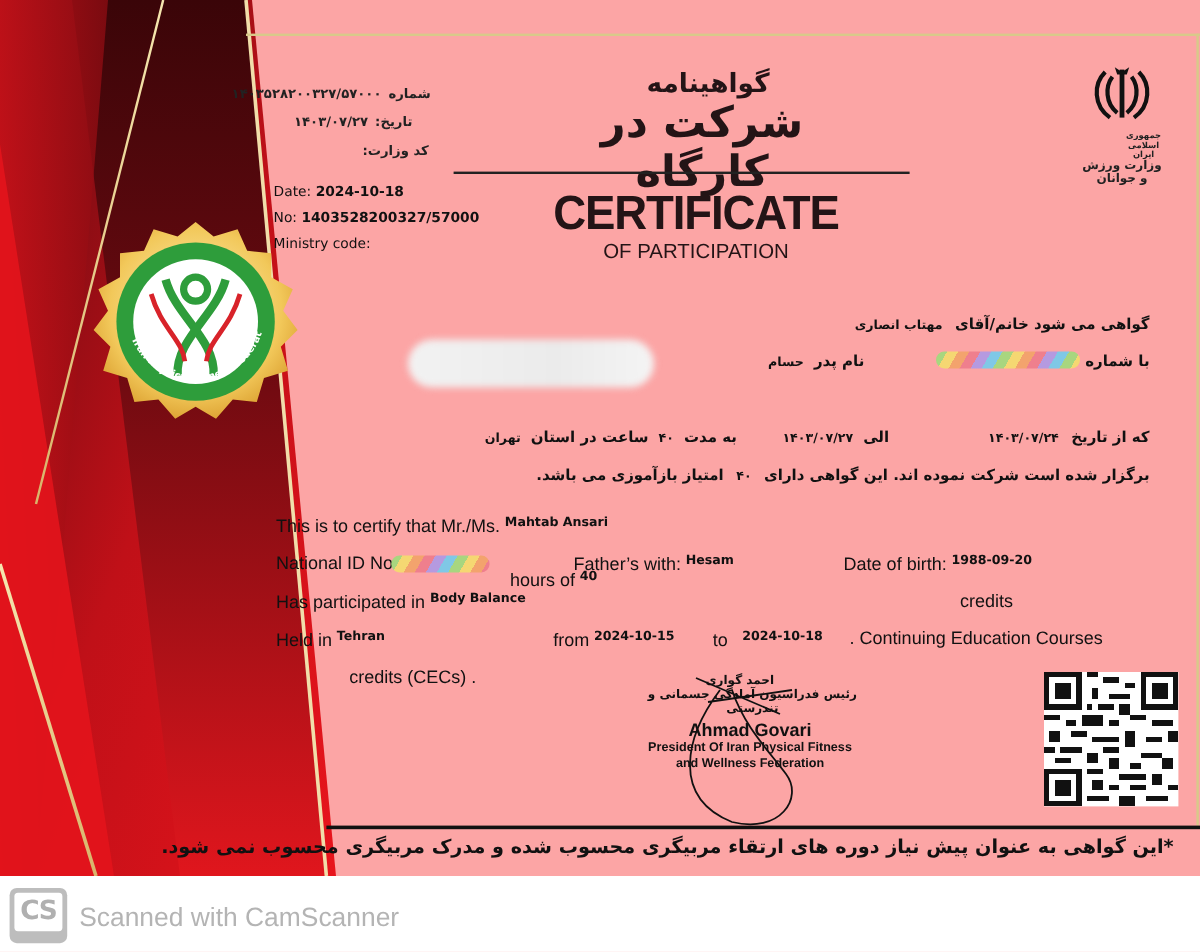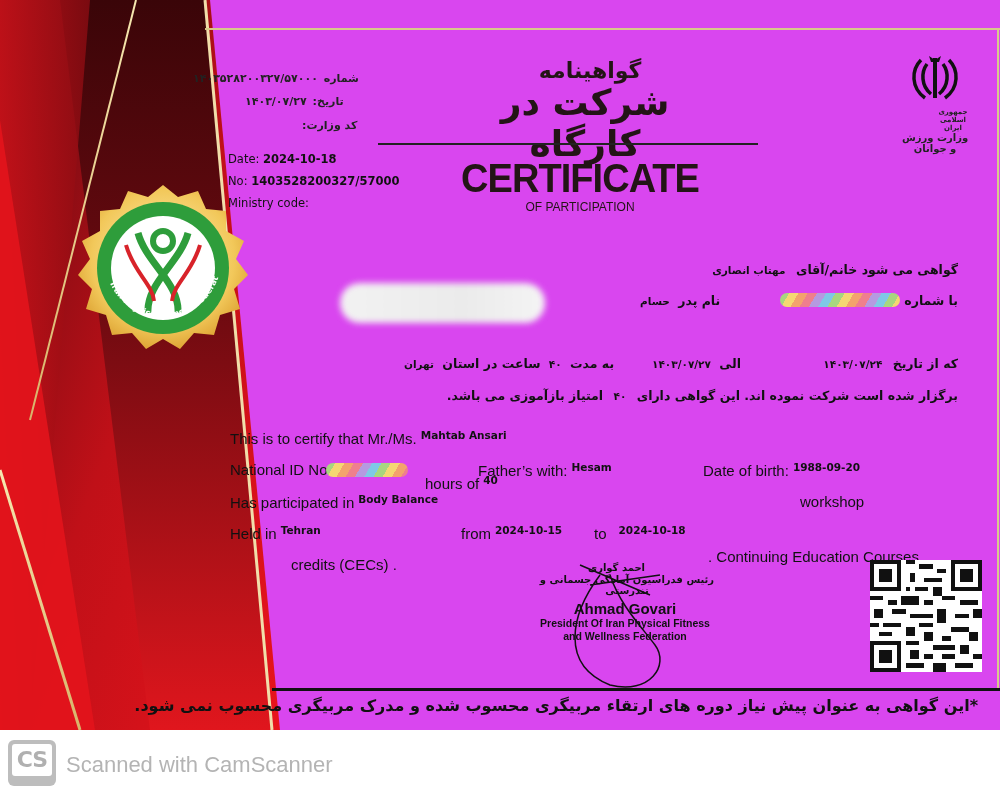--- a/index.html
+++ b/index.html
@@ -1,19 +1,19 @@
 <!DOCTYPE html>
 <html><head>
   <meta charset="utf-8">
   <style>
     * { margin: 0; padding: 0; box-sizing: border-box; }
     html, body { width: 1000px; height: 793px; overflow: hidden; background: #ffffff; }
     body { position: relative; font-family: "Liberation Sans", sans-serif; color: #111; }
 
-    .page { position: absolute; left: 0; top: 0; width: 1000px; height: 730px; background: #d946ef; overflow: hidden; }
+    .page { position: absolute; left: 0; top: 0; width: 1000px; height: 730px; background: #fca5a5; overflow: hidden; }
 
     
     .band { position: absolute; left: 0; top: 0; width: 1000px; height: 730px; pointer-events: none; }
 
     
     .frame-top { position: absolute; left: 205px; top: 28px; width: 795px; height: 2px; background: #d8c98a; }
     .frame-right { position: absolute; left: 997px; top: 28px; width: 2px; height: 660px; background: #d8c98a; }
     .frame-bottom { position: absolute; left: 272px; top: 688px; width: 728px; height: 3px; background: #111; }
 
     
@@ -22,21 +22,21 @@
     .serial-fa .lbl { margin-left: 2px; }
 
     .en-meta { position: absolute; left: 228px; font-size: 11.5px; color: #111; font-family: "DejaVu Sans", sans-serif; }
     .en-meta b { font-weight: bold; }
 
     
     .title-fa-small { position: absolute; left: 520px; top: 58px; width: 140px; text-align: center; font-size: 22px; font-weight: bold; color: #231416; }
     .title-fa-big { position: absolute; left: 440px; top: 82px; width: 290px; text-align: center; font-size: 36px; font-weight: 900; color: #231416; letter-spacing: -1px; }
     .title-rule { position: absolute; left: 378px; top: 143px; width: 380px; height: 2px; background: #222; }
     .title-cert { position: absolute; left: 430px; top: 156px; width: 300px; text-align: center; font-family: "Liberation Sans", sans-serif; font-weight: 900; font-size: 40px; color: #231416; letter-spacing: -1px; transform: scaleX(0.95); }
-    .title-part { position: absolute; left: 430px; top: 200px; width: 300px; text-align: center; font-family: "Liberation Sans", sans-serif; font-size: 12px; color: #231416; }
+    .title-part { position: absolute; left: 430px; top: 200px; width: 300px; text-align: center; font-family: "Liberation Sans", sans-serif; font-size: 17px; color: #231416; }
 
     
     .emblem { position: absolute; left: 900px; top: 52px; width: 70px; height: 90px; text-align: center; }
     .emblem-cap1 { font-size: 7px; font-weight: bold; color: #222; margin-left: 36px; }
     .emblem-cap2 { font-size: 10px; font-weight: bold; color: #222; }
 
     
     .badge { position: absolute; left: 68px; top: 183px; width: 190px; height: 175px; }
 
     
@@ -224,31 +224,31 @@
   </div>
   <div class="en" style="left:703px; top:461px;">
     <span>Date of birth:</span><span class="fill">1988-09-20</span>
   </div>
   <div class="en" style="left:230px; top:493px;">
     <span>Has participated in</span><span class="fill">Body Balance</span>
   </div>
   <div class="en" style="left:425px; top:474px;">
     <span>hours of</span><span class="fill">40</span>
   </div>
-  <div class="en" style="left:800px; top:493px;">workshop</div>
+  <div class="en" style="left:800px; top:493px;">credits</div>
   <div class="en" style="left:230px; top:524px;">
     <span>Held in</span><span class="fill">Tehran</span>
   </div>
   <div class="en" style="left:461px; top:524px;">
     <span>from</span><span class="fill">2024-10-15</span>
   </div>
   <div class="en" style="left:594px; top:524px;">
     <span>to</span><span class="fill" style="margin-left:12px;">2024-10-18</span>
   </div>
-  <div class="en" style="left:708px; top:548px;">. Continuing Education Courses</div>
+  <div class="en" style="left:708px; top:524px;">. Continuing Education Courses</div>
   <div class="en" style="left:291px; top:556px;">credits (CECs) .</div>
 
   <svg class="sig-scribble" viewBox="0 0 120 140">
     <path d="M20 10 L90 40 M30 30 L100 20 M40 20 C10 60 0 110 50 130 C90 140 110 110 95 90 C80 70 60 50 50 20" fill="none" stroke="#111" stroke-width="1.5"></path>
   </svg>
   <div class="sig-fa1 fa">احمد گواری</div>
   <div class="sig-fa2 fa">رئیس فدراسیون آمادگی جسمانی و تندرستی</div>
   <div class="sig-name">Ahmad Govari</div>
   <div class="sig-title1">President Of Iran Physical Fitness</div>
   <div class="sig-title2">and Wellness Federation</div>

